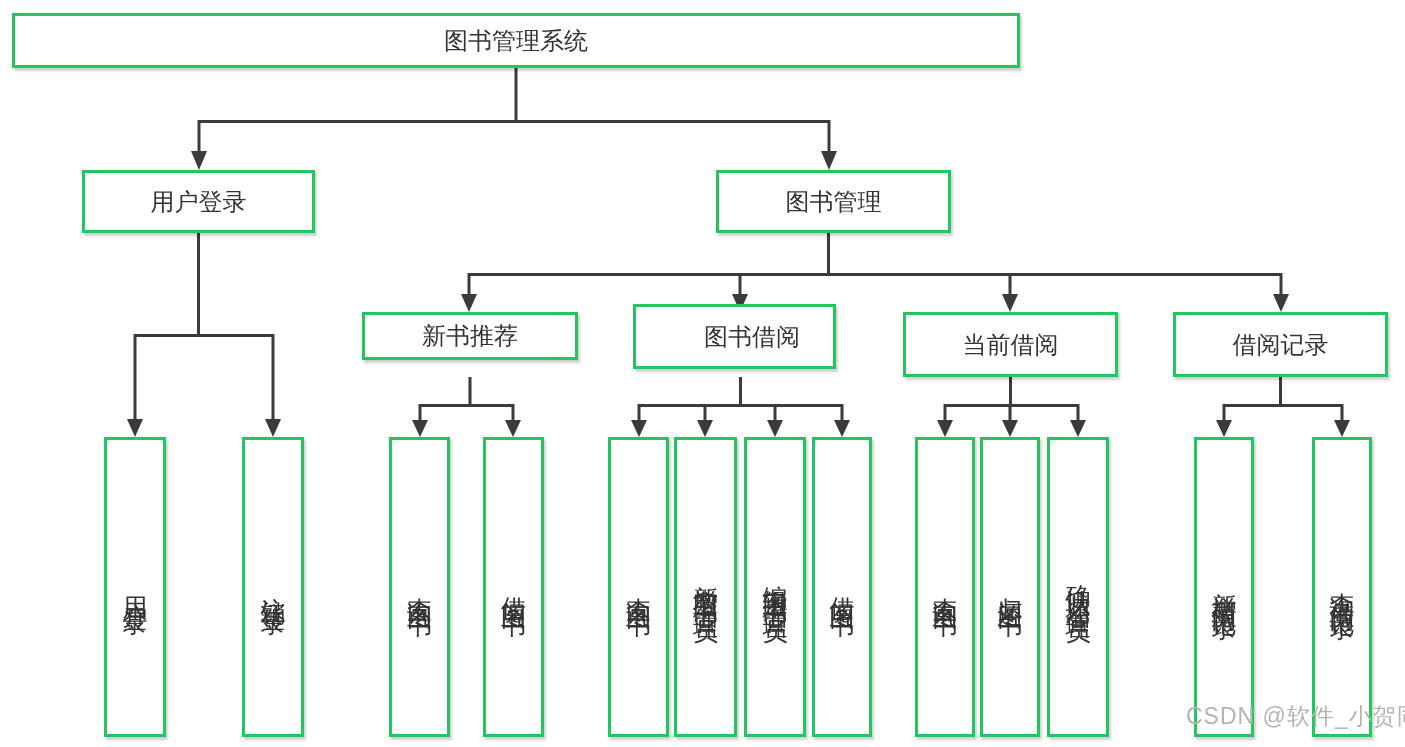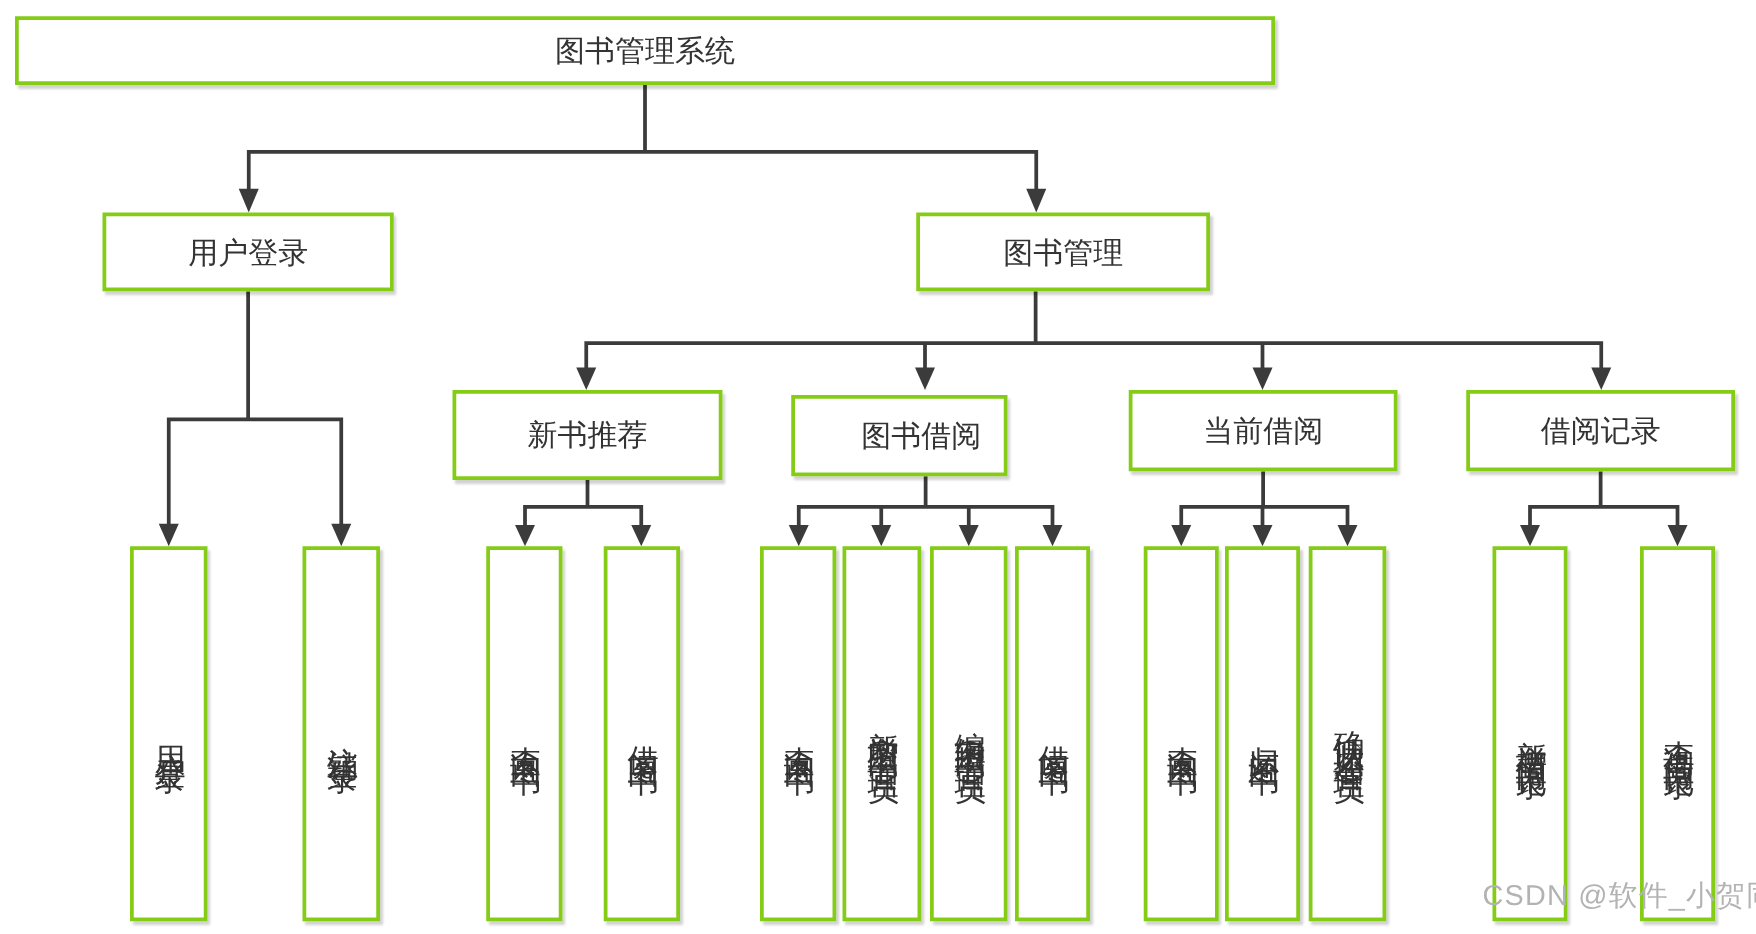--- a/index.html
+++ b/index.html
@@ -15,21 +15,21 @@
     position: absolute;
     left: 0; top: 0;
     width: 1405px; height: 747px;
   }
   .ln { fill: none; stroke: #3b3b3b; stroke-width: 3; }
   .ah { fill: #3b3b3b; stroke: none; }
   .node {
     position: absolute;
     box-sizing: border-box;
     background: #ffffff;
-    border: 3px solid #84cc16;
+    border: 3px solid #22c55e;
     display: flex;
     align-items: center;
     justify-content: center;
     color: #333333;
     font-size: 24px;
     box-shadow: 2px 3px 2px rgba(0,0,0,0.18);
     z-index: 2;
   }
   .leaf {
     writing-mode: vertical-rl;
@@ -104,28 +104,28 @@
     </g>
   </svg>
 
   <div class="node" style="left:12px; top:13px; width:1008px; height:55px;">
     <span>图书管理系统</span>
   </div>
 
   <div class="node" style="left:82px; top:170px; width:233px; height:63px;">
     <span>用户登录</span>
   </div>
-  <div class="node" style="left:733px; top:170px; width:235px; height:63px;">
+  <div class="node" style="left:716px; top:170px; width:235px; height:63px;">
     <span>图书管理</span>
   </div>
 
-  <div class="node" style="left:362px; top:312px; width:216px; height:72px;">
+  <div class="node" style="left:362px; top:312px; width:216px; height:48px;">
     <span>新书推荐</span>
   </div>
-  <div class="node" style="left:633px; top:316px; width:173px; height:65px;padding-left:35px;">
+  <div class="node" style="left:633px; top:304px; width:203px; height:65px;padding-left:35px;">
     <span>图书借阅</span>
   </div>
   <div class="node" style="left:1173px; top:312px; width:215px; height:65px;">
     <span>借阅记录</span>
   </div>
   <div class="node" style="left:903px; top:312px; width:215px; height:65px;">
     <span>当前借阅</span>
   </div>
 
   <div class="node leaf" style="left:104px; top:437px; width:62px; height:300px;">

